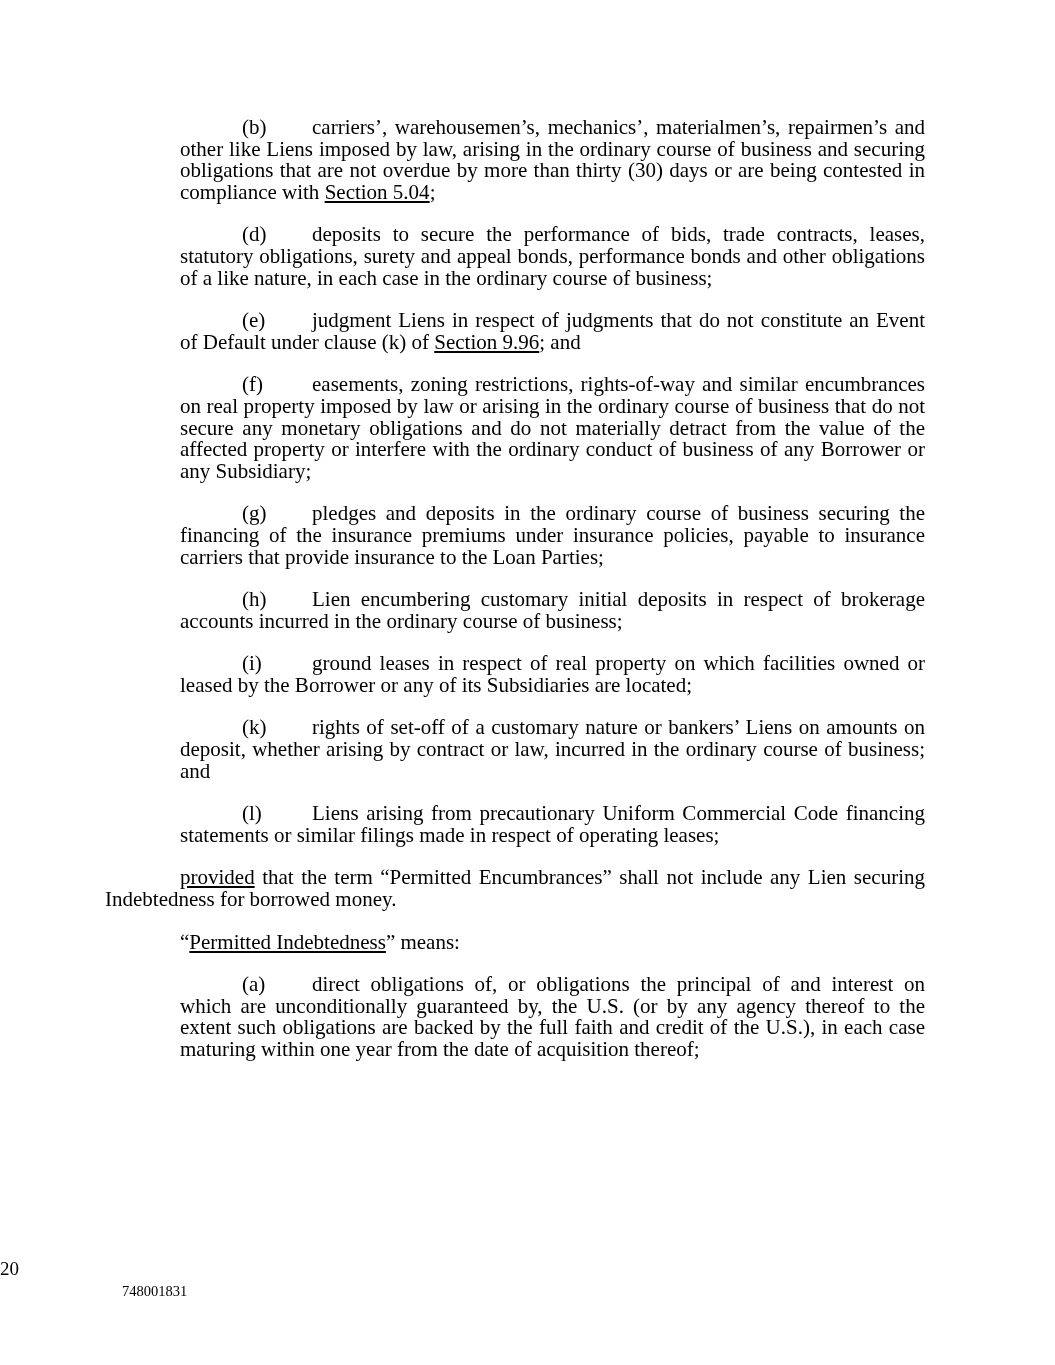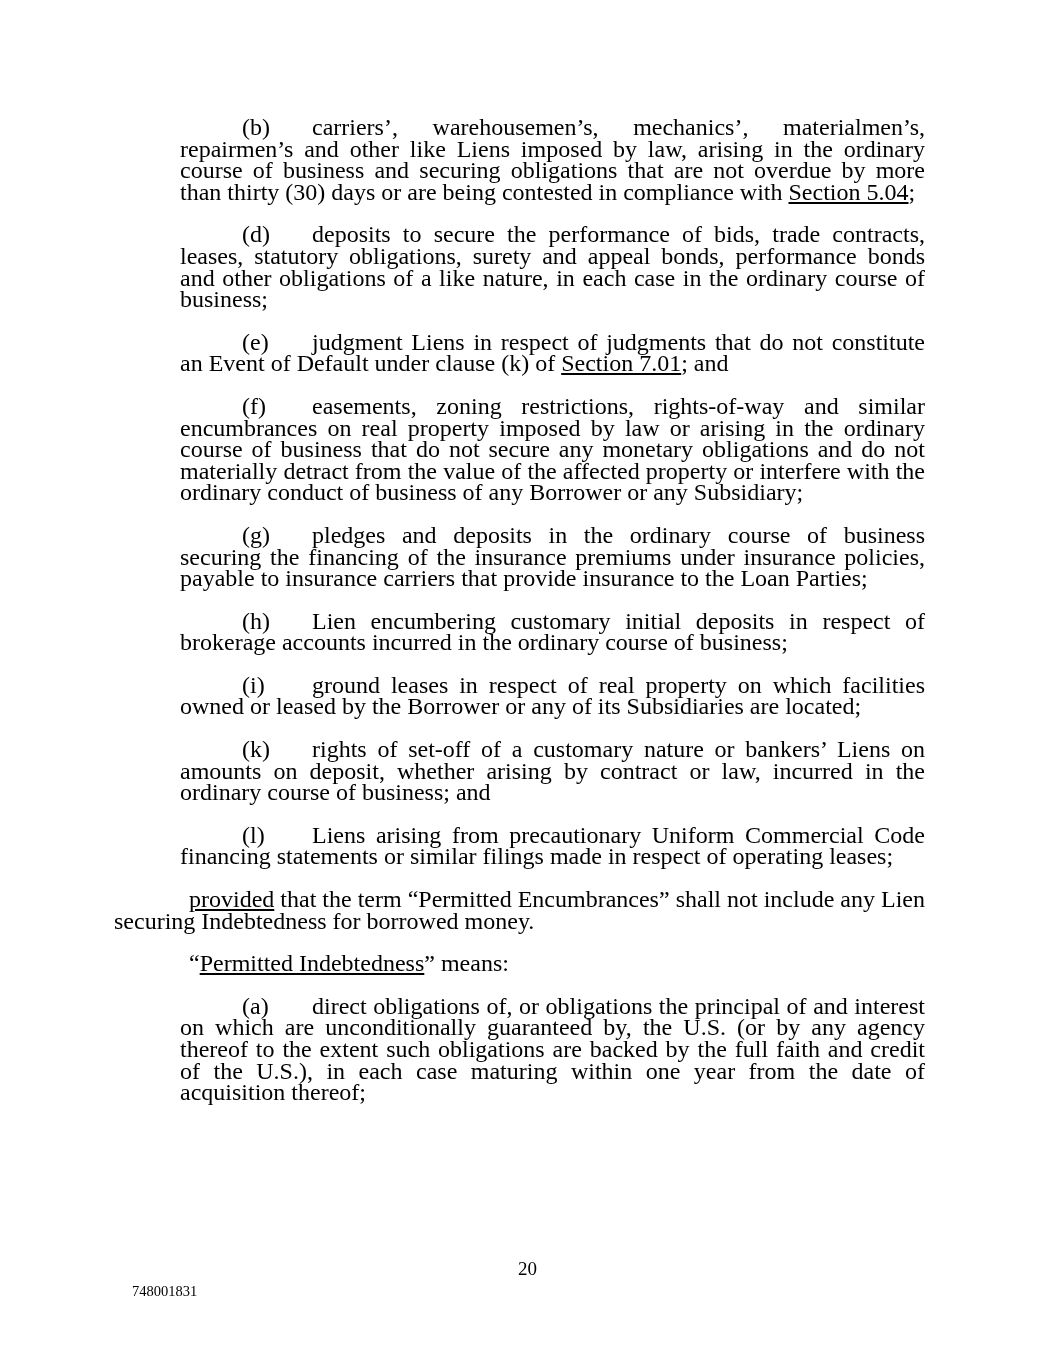--- a/index.html
+++ b/index.html
@@ -10,57 +10,57 @@
     background: #ffffff;
     color: #000000;
     font-family: "Liberation Serif", "DejaVu Serif", serif;
     overflow: hidden;
   }
   .body-text {
     position: absolute;
     left: 105px;
     top: 117px;
     width: 820px;
-    font-size: 24px;
+    font-size: 21px;
     line-height: 21.6px;
     text-align: justify;
   }
   .body-text p { margin: 0 0 21px 0; }
   p.clause { margin-left: 75px; text-indent: 62px; }
-  p.plain  { margin-left: 9px;   text-indent: 75px; }
+  p.plain  { margin-left: 0;   text-indent: 75px; }
   .lbl { display: inline-block; min-width: 70px; text-indent: 0; }
   .u { text-decoration: underline; }
   .page-number {
     position: absolute;
     left: 0; right: 0;
     top: 1258px;
-    text-align: center;
+    text-align: left;
     font-size: 19px;
     line-height: 22px;
   }
   .doc-id {
     position: absolute;
-    left: 132px;
+    left: 122px;
     top: 1283px;
     font-size: 14.5px;
     line-height: 17px;
   }
 </style>
 </head>
 <body>
 
 <div class="page">
   <div class="body-text">
 
     <p class="clause"><span class="lbl">(b)</span><span>carriers’, warehousemen’s, mechanics’, materialmen’s, repairmen’s and other like Liens imposed by law, arising in the ordinary course of business and securing obligations that are not overdue by more than thirty (30) days or are being contested in compliance with </span><span class="u">Section 5.04</span><span>;</span></p>
 
 
     <p class="clause"><span class="lbl">(d)</span><span>deposits to secure the performance of bids, trade contracts, leases, statutory obligations, surety and appeal bonds, performance bonds and other obligations of a like nature, in each case in the ordinary course of business;</span><span class="u"></span><span></span></p>
 
-    <p class="clause"><span class="lbl">(e)</span><span>judgment Liens in respect of judgments that do not constitute an Event of Default under clause (k) of </span><span class="u">Section 7.01</span><span>; and</span></p>
+    <p class="clause"><span class="lbl">(e)</span><span>judgment Liens in respect of judgments that do not constitute an Event of Default under clause (k) of </span><span class="u">Section 9.96</span><span>; and</span></p>
 
     <p class="clause"><span class="lbl">(f)</span><span>easements, zoning restrictions, rights-of-way and similar encumbrances on real property imposed by law or arising in the ordinary course of business that do not secure any monetary obligations and do not materially detract from the value of the affected property or interfere with the ordinary conduct of business of any Borrower or any Subsidiary;</span><span class="u"></span><span></span></p>
 
     <p class="clause"><span class="lbl">(g)</span><span>pledges and deposits in the ordinary course of business securing the financing of the insurance premiums under insurance policies, payable to insurance carriers that provide insurance to the Loan Parties;</span><span class="u"></span><span></span></p>
 
     <p class="clause"><span class="lbl">(h)</span><span>Lien encumbering customary initial deposits in respect of brokerage accounts incurred in the ordinary course of business;</span><span class="u"></span><span></span></p>
 
     <p class="clause"><span class="lbl">(i)</span><span>ground leases in respect of real property on which facilities owned or leased by the Borrower or any of its Subsidiaries are located;</span><span class="u"></span><span></span></p>
 
 

